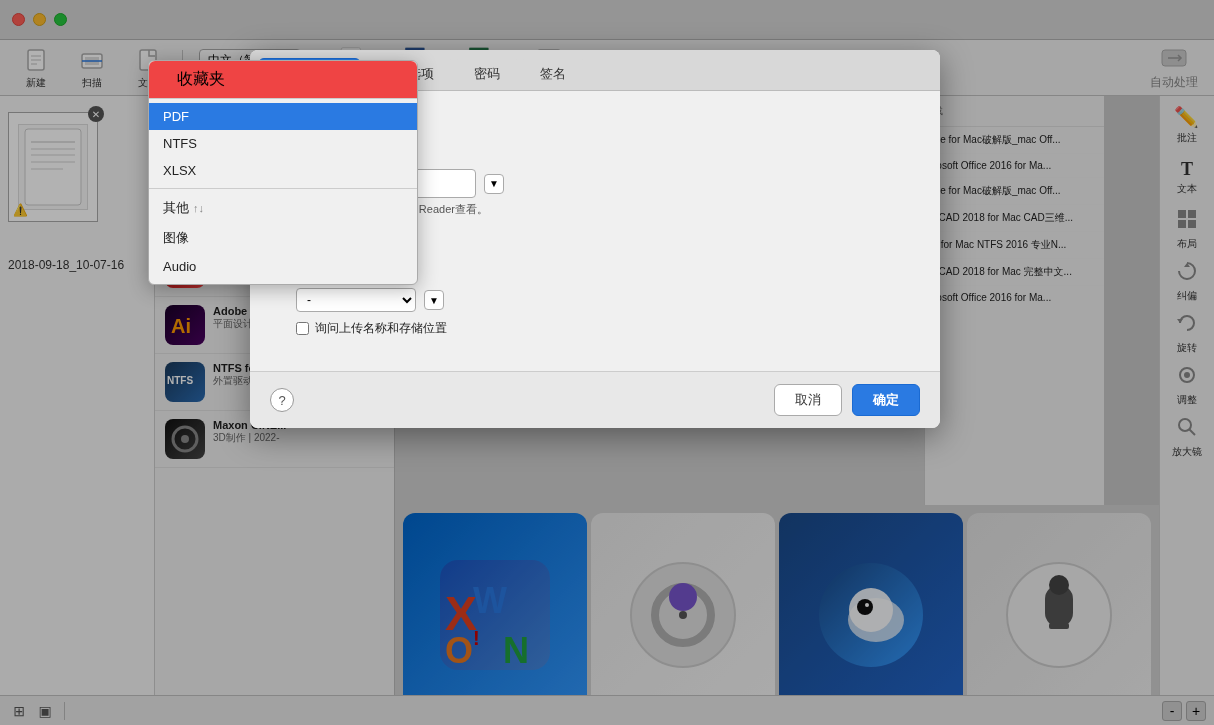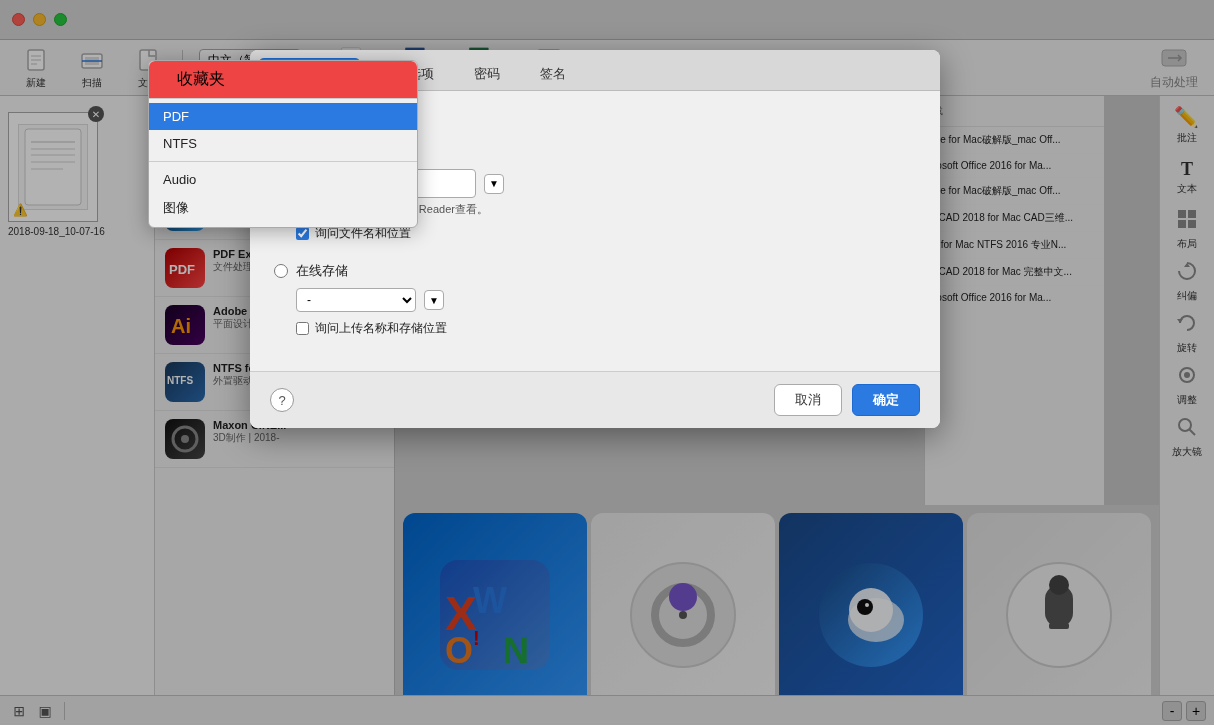--- a/index.html
+++ b/index.html
@@ -143,21 +143,21 @@
       color: #999;
       margin-bottom: 4px;
       position: relative;
     }
     .warning-badge {
       position: absolute;
       bottom: 4px;
       left: 4px;
       font-size: 12px;
     }
-    .doc-filename { font-size: 10px; color: #333; }
+    .doc-filename { font-size: 12px; color: #333; margin-top: 32px; }
 
     
     .center-content {
       flex: 1;
       background: #c8c8c8;
       position: relative;
       overflow: hidden;
     }
 
     
@@ -767,21 +767,21 @@
 
         <div class="resource-item">
           <div class="resource-icon" style="background:linear-gradient(135deg,#111,#444);">
             <svg viewBox="0 0 40 40" width="40" height="40">
               <circle cx="20" cy="20" r="12" fill="none" stroke="#888" stroke-width="3"></circle>
               <circle cx="20" cy="20" r="4" fill="#888"></circle>
             </svg>
           </div>
           <div class="resource-info">
             <div class="resource-name">Maxon CINE...</div>
-            <div class="resource-desc">3D制作 | 2018-</div>
+            <div class="resource-desc">3D制作 | 2022-</div>
           </div>
         </div>
       </div>
     </div>
 
     <div class="text-banner">
 
       <div style="position:absolute;right:0;top:0;bottom:0;width:180px;background:#f0f0f0;border-left:1px solid #ccc;overflow:hidden;">
         <div style="padding:8px;font-size:10px;color:#666;border-bottom:1px solid #ddd;">载</div>
         <div style="padding:6px 8px;border-bottom:1px solid #eee;font-size:10px;">
@@ -930,23 +930,28 @@
 
 <div class="dialog-overlay">
 
   <div class="folder-picker">
     <div class="folder-picker-header">
       <span>收藏夹</span>
     </div>
     <div class="folder-list">
       <div class="folder-item selected">PDF</div>
       <div class="folder-item">NTFS</div>
+      <div class="folder-item">XLSX</div>
       <div class="folder-divider"></div>
+      <div class="folder-other-row">
+        <span>其他</span>
+        <span style="font-size:11px;color:#888;">↑↓</span>
+      </div>
+      <div class="folder-item">图像</div>
       <div class="folder-item">Audio</div>
-      <div class="folder-item">图像</div>
     </div>
   </div>
 
   <div class="main-dialog">
 
     <div class="dialog-tabs">
       <button class="dialog-tab active">Destination</button>
       <button class="dialog-tab">PDF选项</button>
       <button class="dialog-tab">密码</button>
       <button class="dialog-tab">签名</button>

